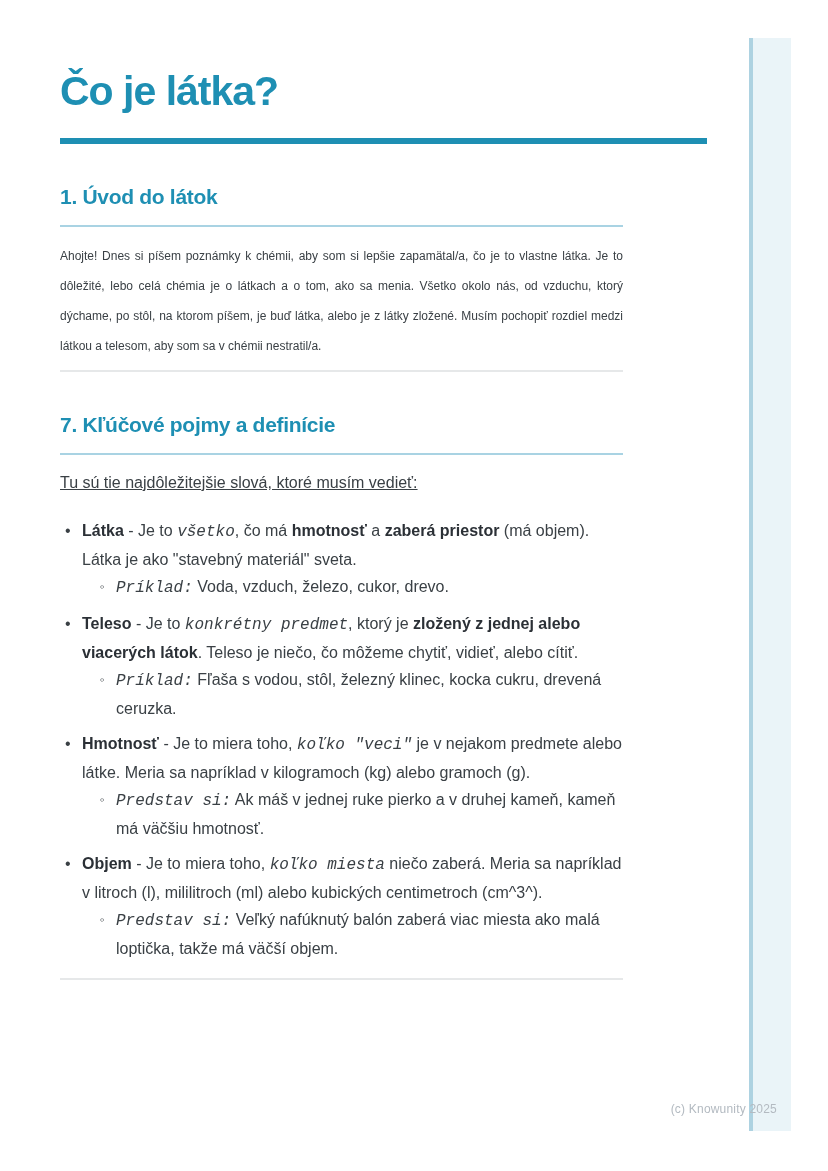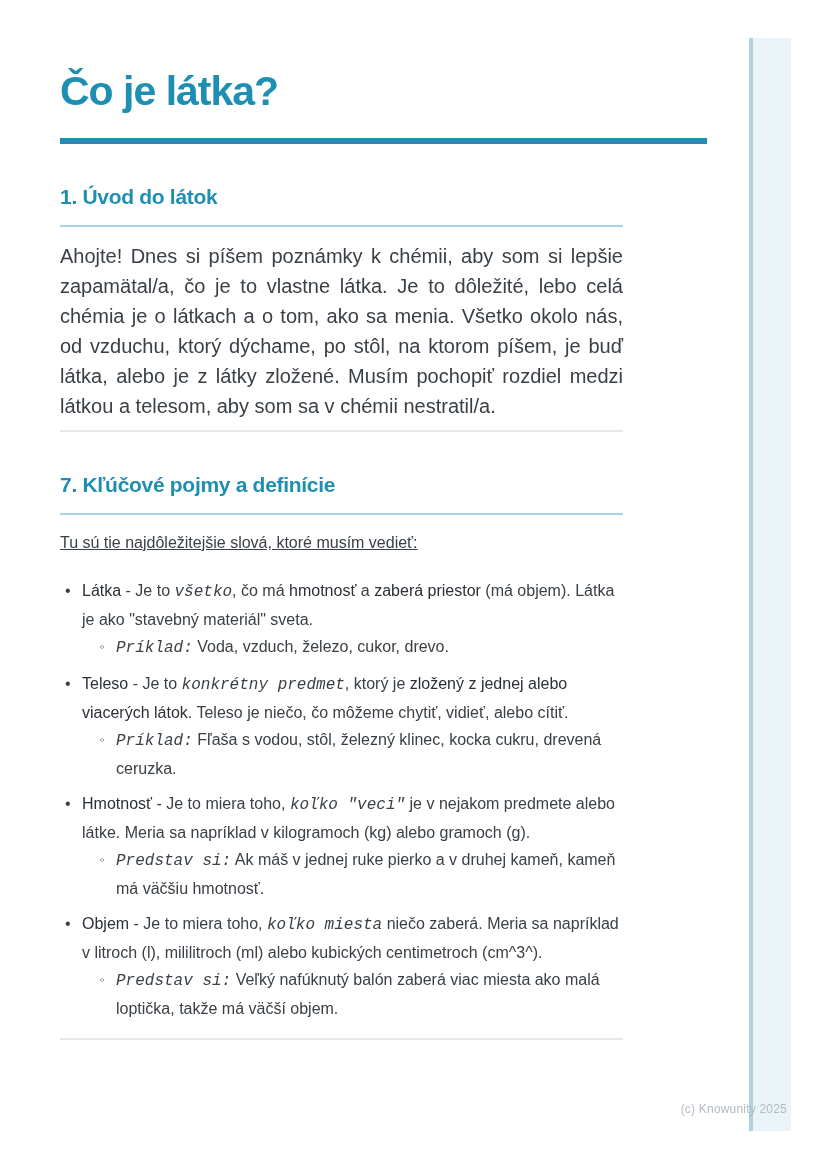--- a/index.html
+++ b/index.html
@@ -30,42 +30,42 @@
   .title-rule{width:647px;height:6px;background:var(--accent);margin-top:22px;}
   .section-heading{
     margin:36px 0 0 0;width:563px;
     font-size:21px;line-height:33px;font-weight:700;
     letter-spacing:-0.3px;color:var(--accent);
     border-bottom:2px solid var(--underline);
     padding-bottom:12px;
   }
   .para{
     width:563px;margin:14px 11px 0 0;
-    font-size:20px;line-height:30px;
+    font-size:12px;line-height:30px;
     text-align:justify;
   }
   .list-intro{
     width:563px;margin:14px 0 0 0;
     font-size:16px;line-height:28px;text-decoration:underline;
   }
   .divider{width:563px;height:2px;background:var(--divider);}
   .divider.d1{margin-top:9px;}
   .divider.d2{margin-top:16px;}
   ul.def-list{list-style:none;margin:20px 0 0 0;padding:0;width:563px;}
   li.def{
     position:relative;padding-left:22px;margin:0 0 8px 0;
     font-size:16px;line-height:27px;
   }
   li.def > .marker{position:absolute;left:5px;top:0;}
   .subitem{position:relative;margin-left:18px;padding-left:16px;}
   .subitem > .submarker{position:absolute;left:0;top:0;font-size:13px;}
-  .b{font-weight:400;color:var(--bold);}
+  .b{font-weight:700;color:var(--bold);}
   .i{font-style:italic;font-family:Liberation Mono, monospace;}
   .watermark{
-    position:absolute;top:1102px;right:41px;
+    position:absolute;top:1102px;right:51px;
     font-size:12px;letter-spacing:0.2px;
     color:var(--watermark);z-index:3;
   }
   .edge-stripe{
     position:absolute;top:38px;right:37px;
     width:38px;height:1093px;
     background:var(--stripe-fill);
     border-left:4px solid var(--stripe-border);
     z-index:1;
   }

